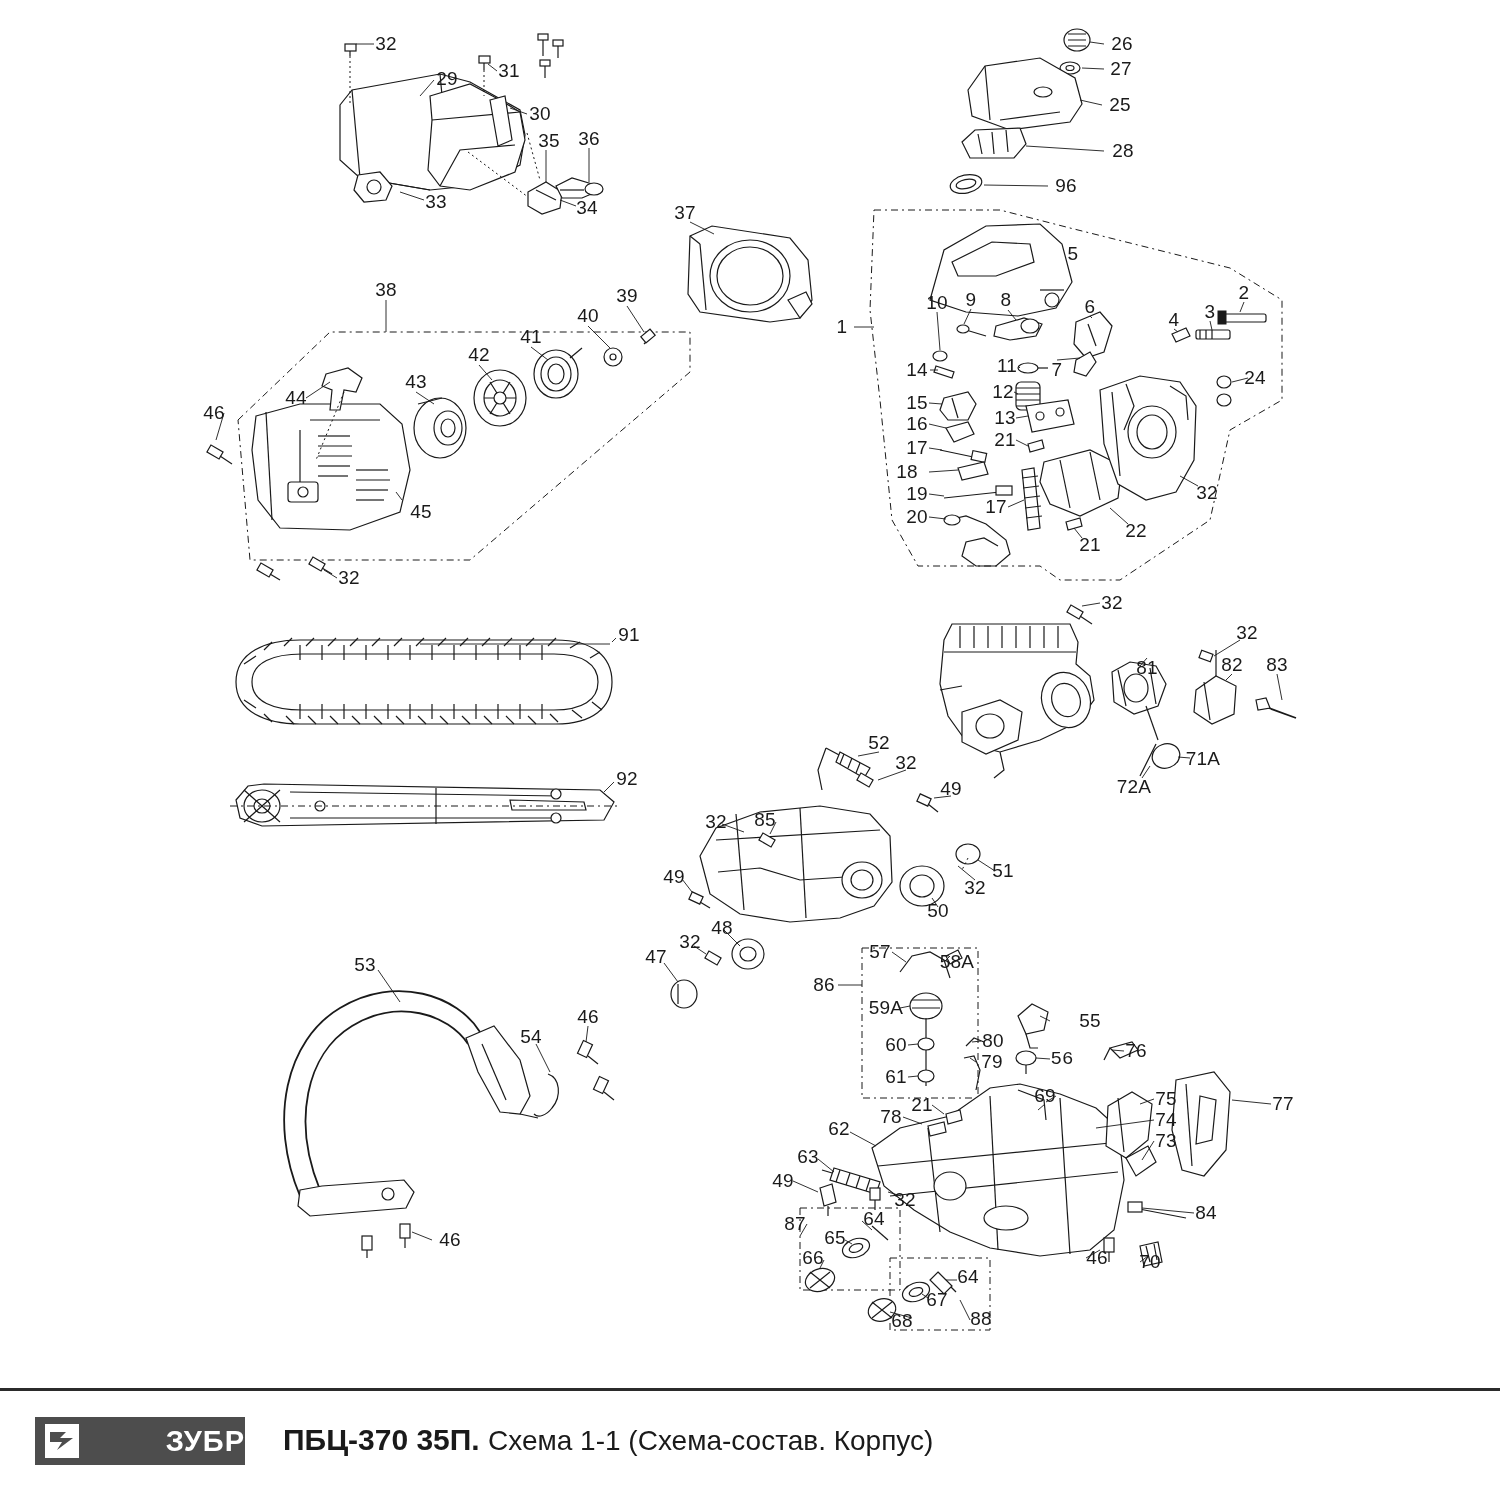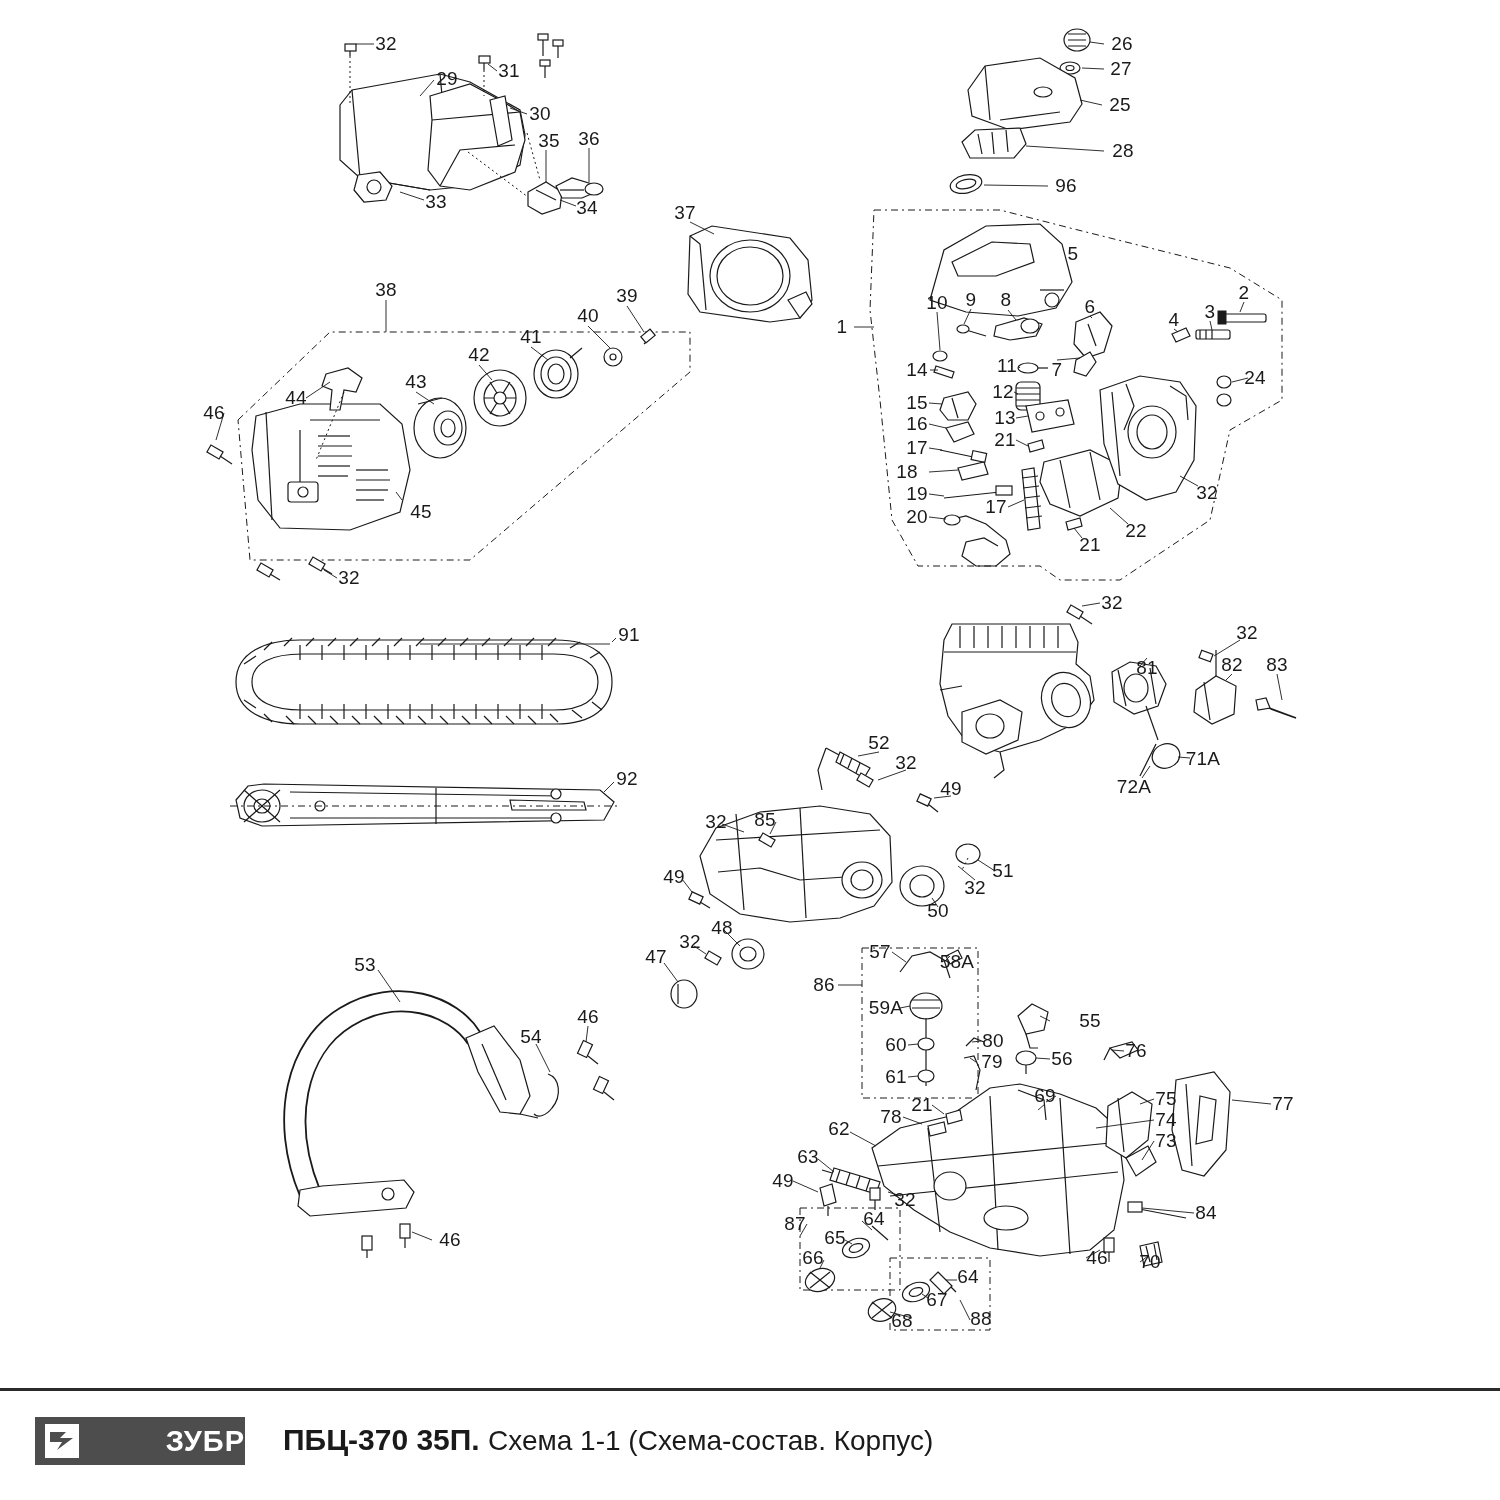--- a/index.html
+++ b/index.html
@@ -724,21 +724,21 @@
       <div class="callout" style="left: 722px; top: 928px;">48</div>
       <div class="callout" style="left: 690px; top: 942px;">32</div>
       <div class="callout" style="left: 656px; top: 957px;">47</div>
       <div class="callout" style="left: 880px; top: 952px;">57</div>
       <div class="callout" style="left: 957px; top: 962px;">58A</div>
       <div class="callout" style="left: 824px; top: 985px;">86</div>
       <div class="callout" style="left: 886px; top: 1008px;">59A</div>
       <div class="callout" style="left: 1062px; top: 1021px; margin-left: 28px;">55</div>
       <div class="callout" style="left: 896px; top: 1045px;">60</div>
       <div class="callout" style="left: 993px; top: 1041px;">80</div>
-      <div class="callout" style="left: 1062px; top: 1059px;">56</div>
+      <div class="callout" style="left: 1062px; top: 1059px; font-family: Liberation Mono, monospace;">56</div>
       <div class="callout" style="left: 1136px; top: 1051px;">76</div>
       <div class="callout" style="left: 956px; top: 1062px; margin-left: 36px;">79</div>
       <div class="callout" style="left: 896px; top: 1077px;">61</div>
       <div class="callout" style="left: 1045px; top: 1096px;">69</div>
       <div class="callout" style="left: 1166px; top: 1099px;">75</div>
       <div class="callout" style="left: 1283px; top: 1104px;">77</div>
       <div class="callout" style="left: 922px; top: 1105px;">21</div>
       <div class="callout" style="left: 1166px; top: 1120px;">74</div>
       <div class="callout" style="left: 891px; top: 1117px;">78</div>
       <div class="callout" style="left: 1166px; top: 1141px;">73</div>

